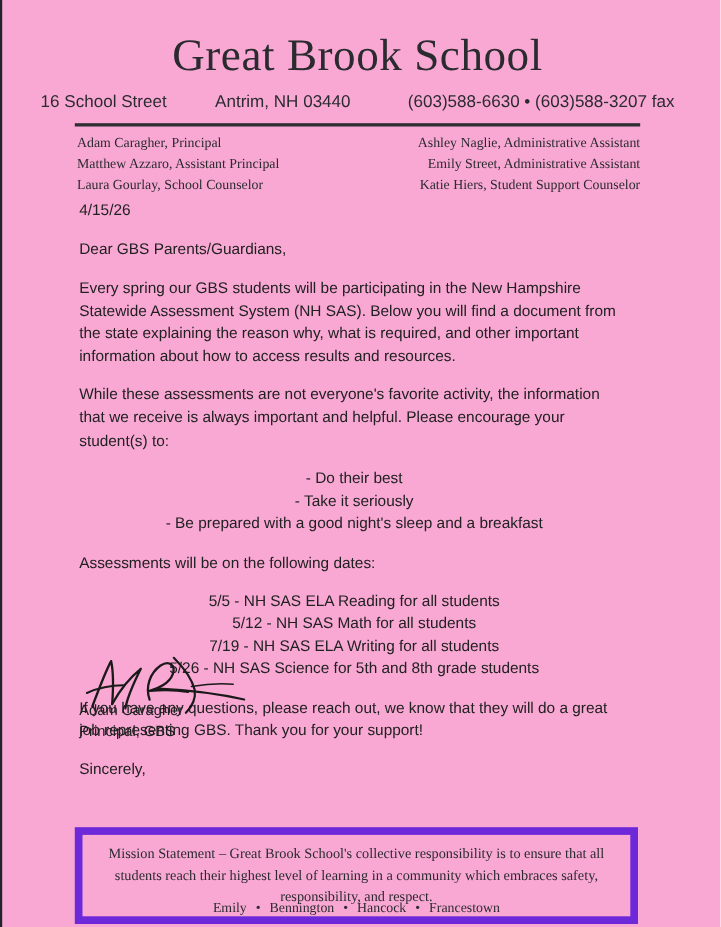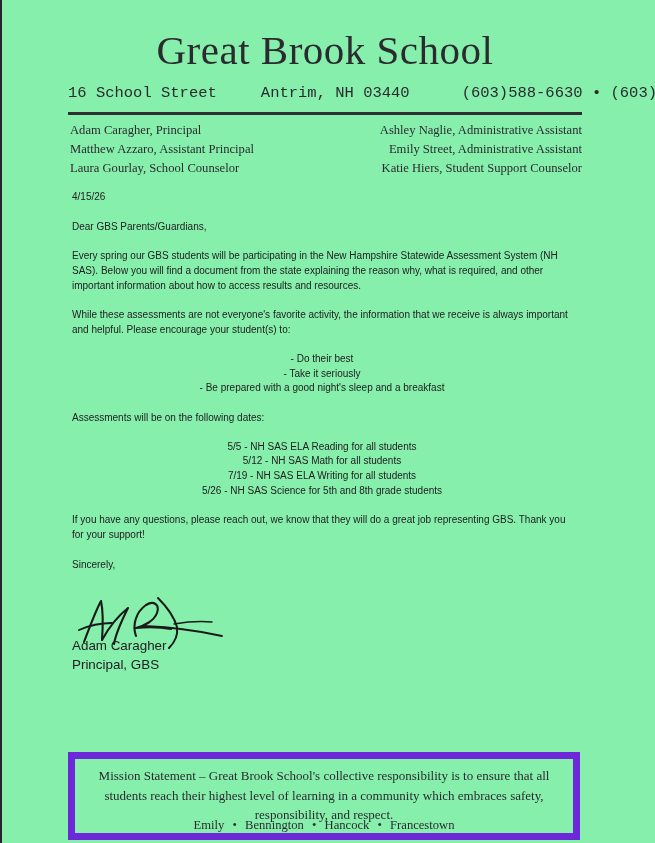--- a/index.html
+++ b/index.html
@@ -4,21 +4,21 @@
 <style>
   html, body {
     margin: 0;
     padding: 0;
     background: #ffffff;
   }
   #page {
     position: relative;
     width: 655px;
     height: 843px;
-    background: #86efac;
+    background: #f9a8d4;
     overflow: hidden;
     font-family: "Liberation Sans", sans-serif;
     color: #1c1c1c;
   }
   
   #scan-edge {
     position: absolute;
     left: 0; top: 0;
     width: 2px; height: 843px;
     background: #23252b;
@@ -33,25 +33,26 @@
   }
   .school-name {
     font-family: "Liberation Serif", serif;
     font-size: 41px;
     letter-spacing: 0.5px;
     color: #2b2b2f;
     line-height: 1.12;
     white-space: nowrap;
   }
   .address-line {
-    font-family: Liberation Mono, monospace;
+    font-family: Liberation Sans, sans-serif;
     font-size: 15.5px;
     color: #2b2b2f;
     margin-top: 10px;
     display: flex;
+    justify-content: center;
     align-items: baseline;
     white-space: nowrap;
   }
   .addr-street { }
   .addr-city { margin-left: 44px; }
   .addr-phone { margin-left: 52px; }
 
   .header-rule {
     position: absolute;
     left: 68px; top: 112px;
@@ -72,23 +73,23 @@
     color: #2b2b2f;
     line-height: 1.52;
     align-items: flex-end;
   }
   .staff-col-left { text-align: left; }
   .staff-col-right { text-align: right; }
 
   
   .body-text {
     position: absolute;
-    left: 72px; top: 190px;
+    left: 72px; top: 180px;
     width: 500px;
-    font-size: 10px;
+    font-size: 14px;
     line-height: 1.47;
     color: #212121;
   }
   .body-text p {
     margin: 0 0 15px 0;
   }
   .body-text p.tight { margin-bottom: 0; }
   .bullet-list, .date-list {
     margin: 0 0 15px 0;
     padding: 0;

